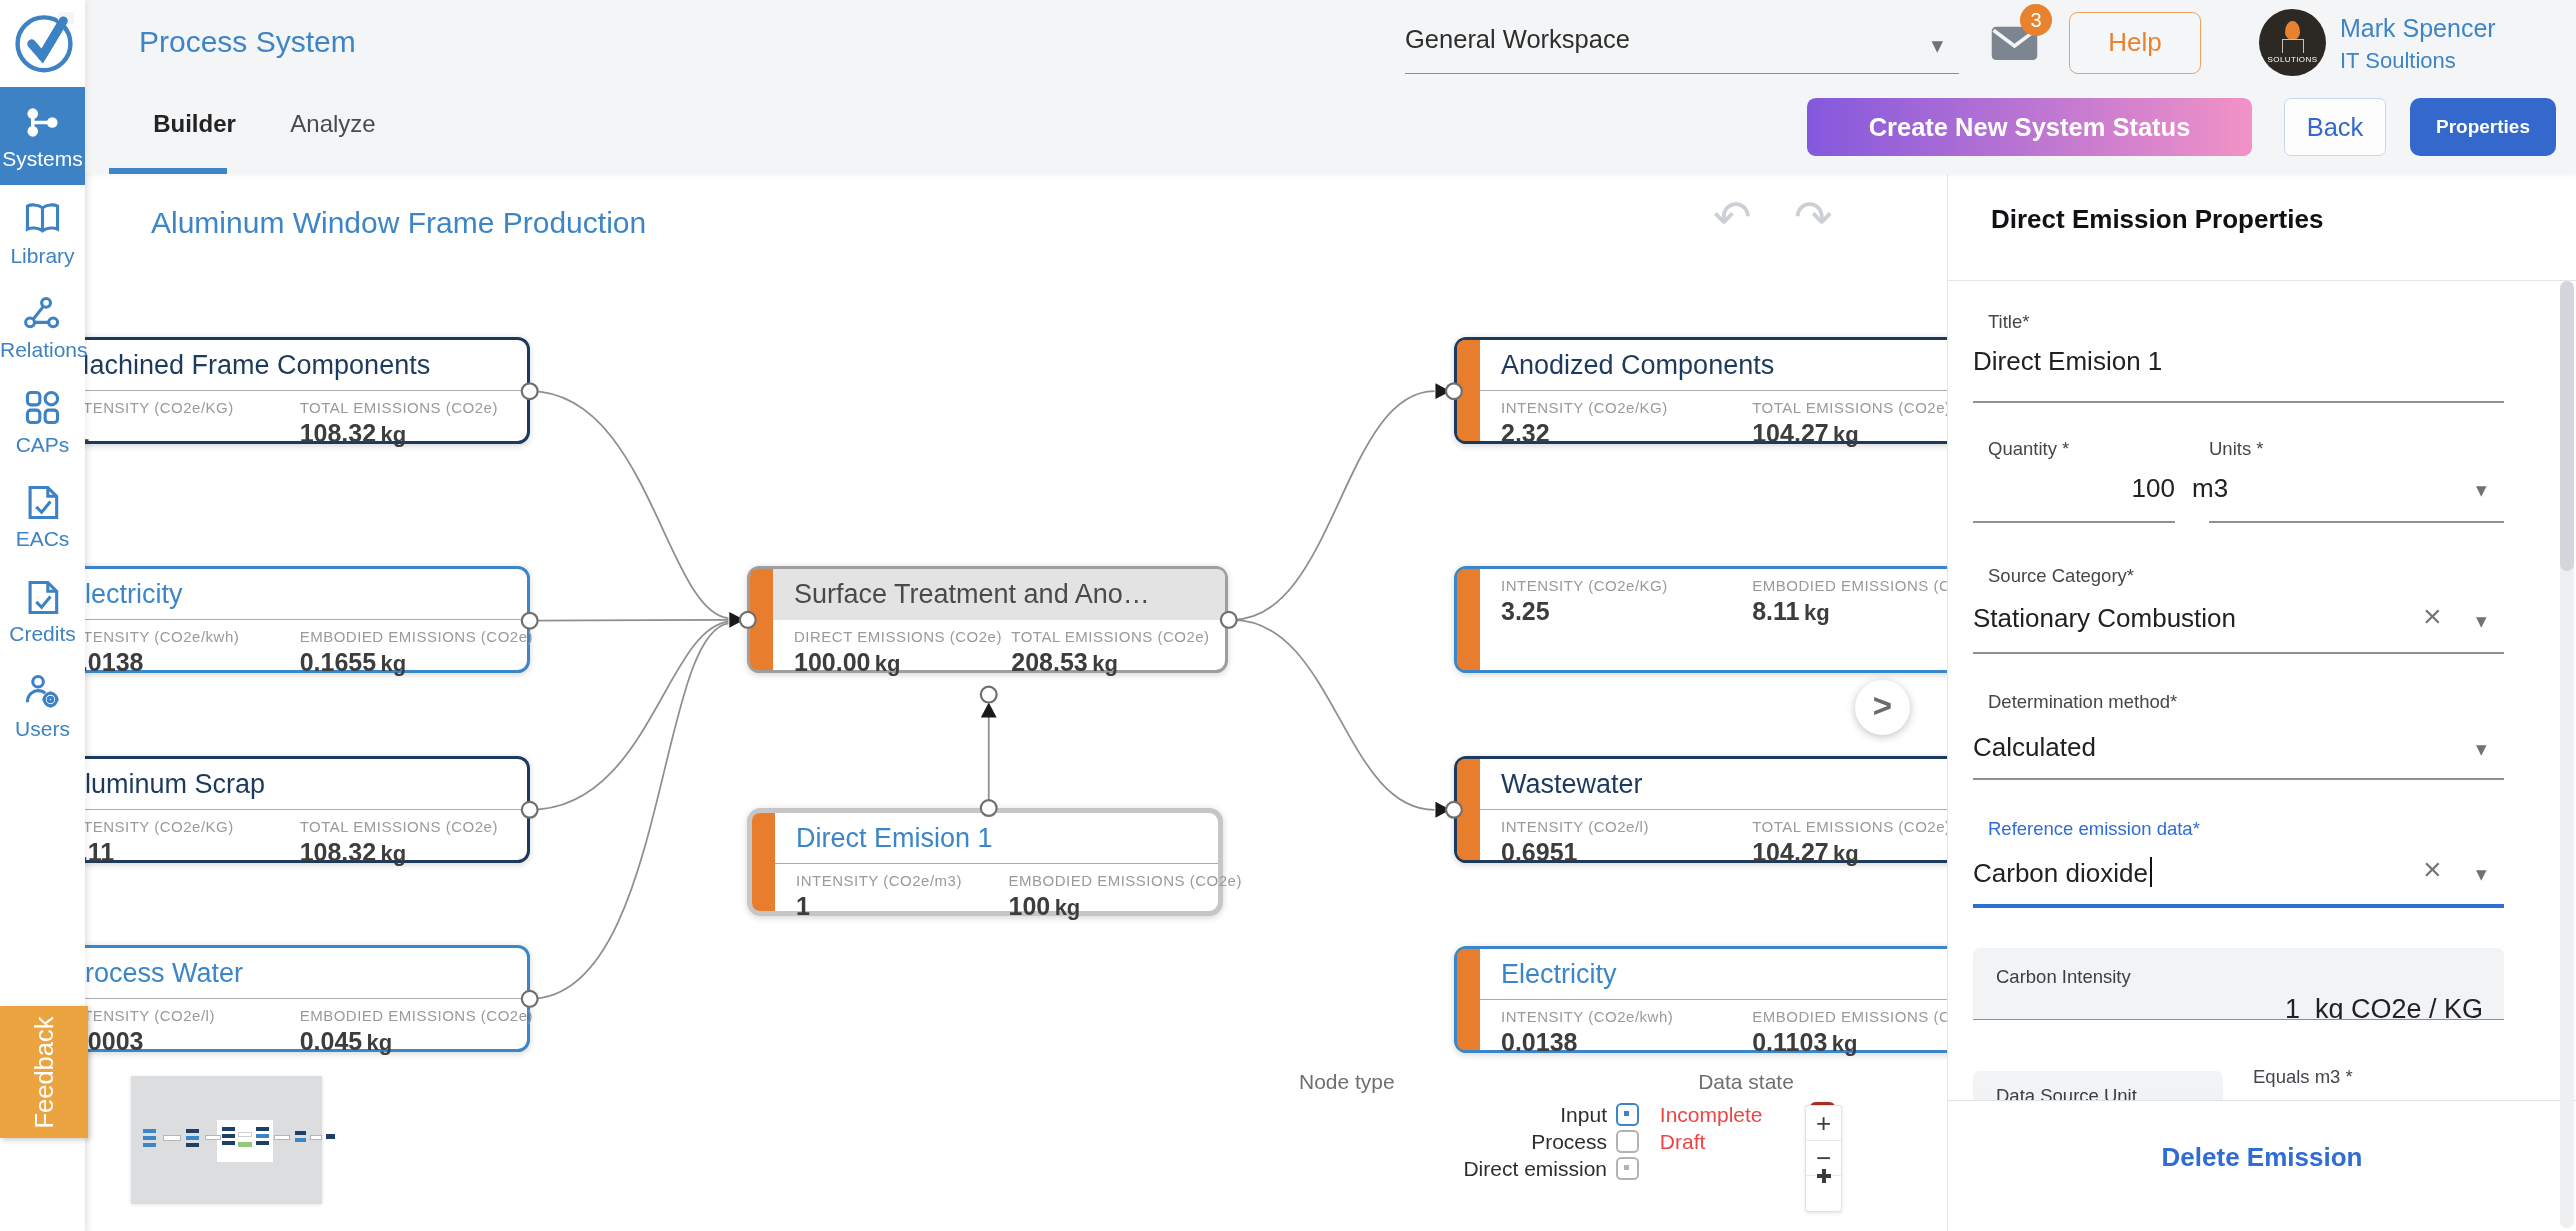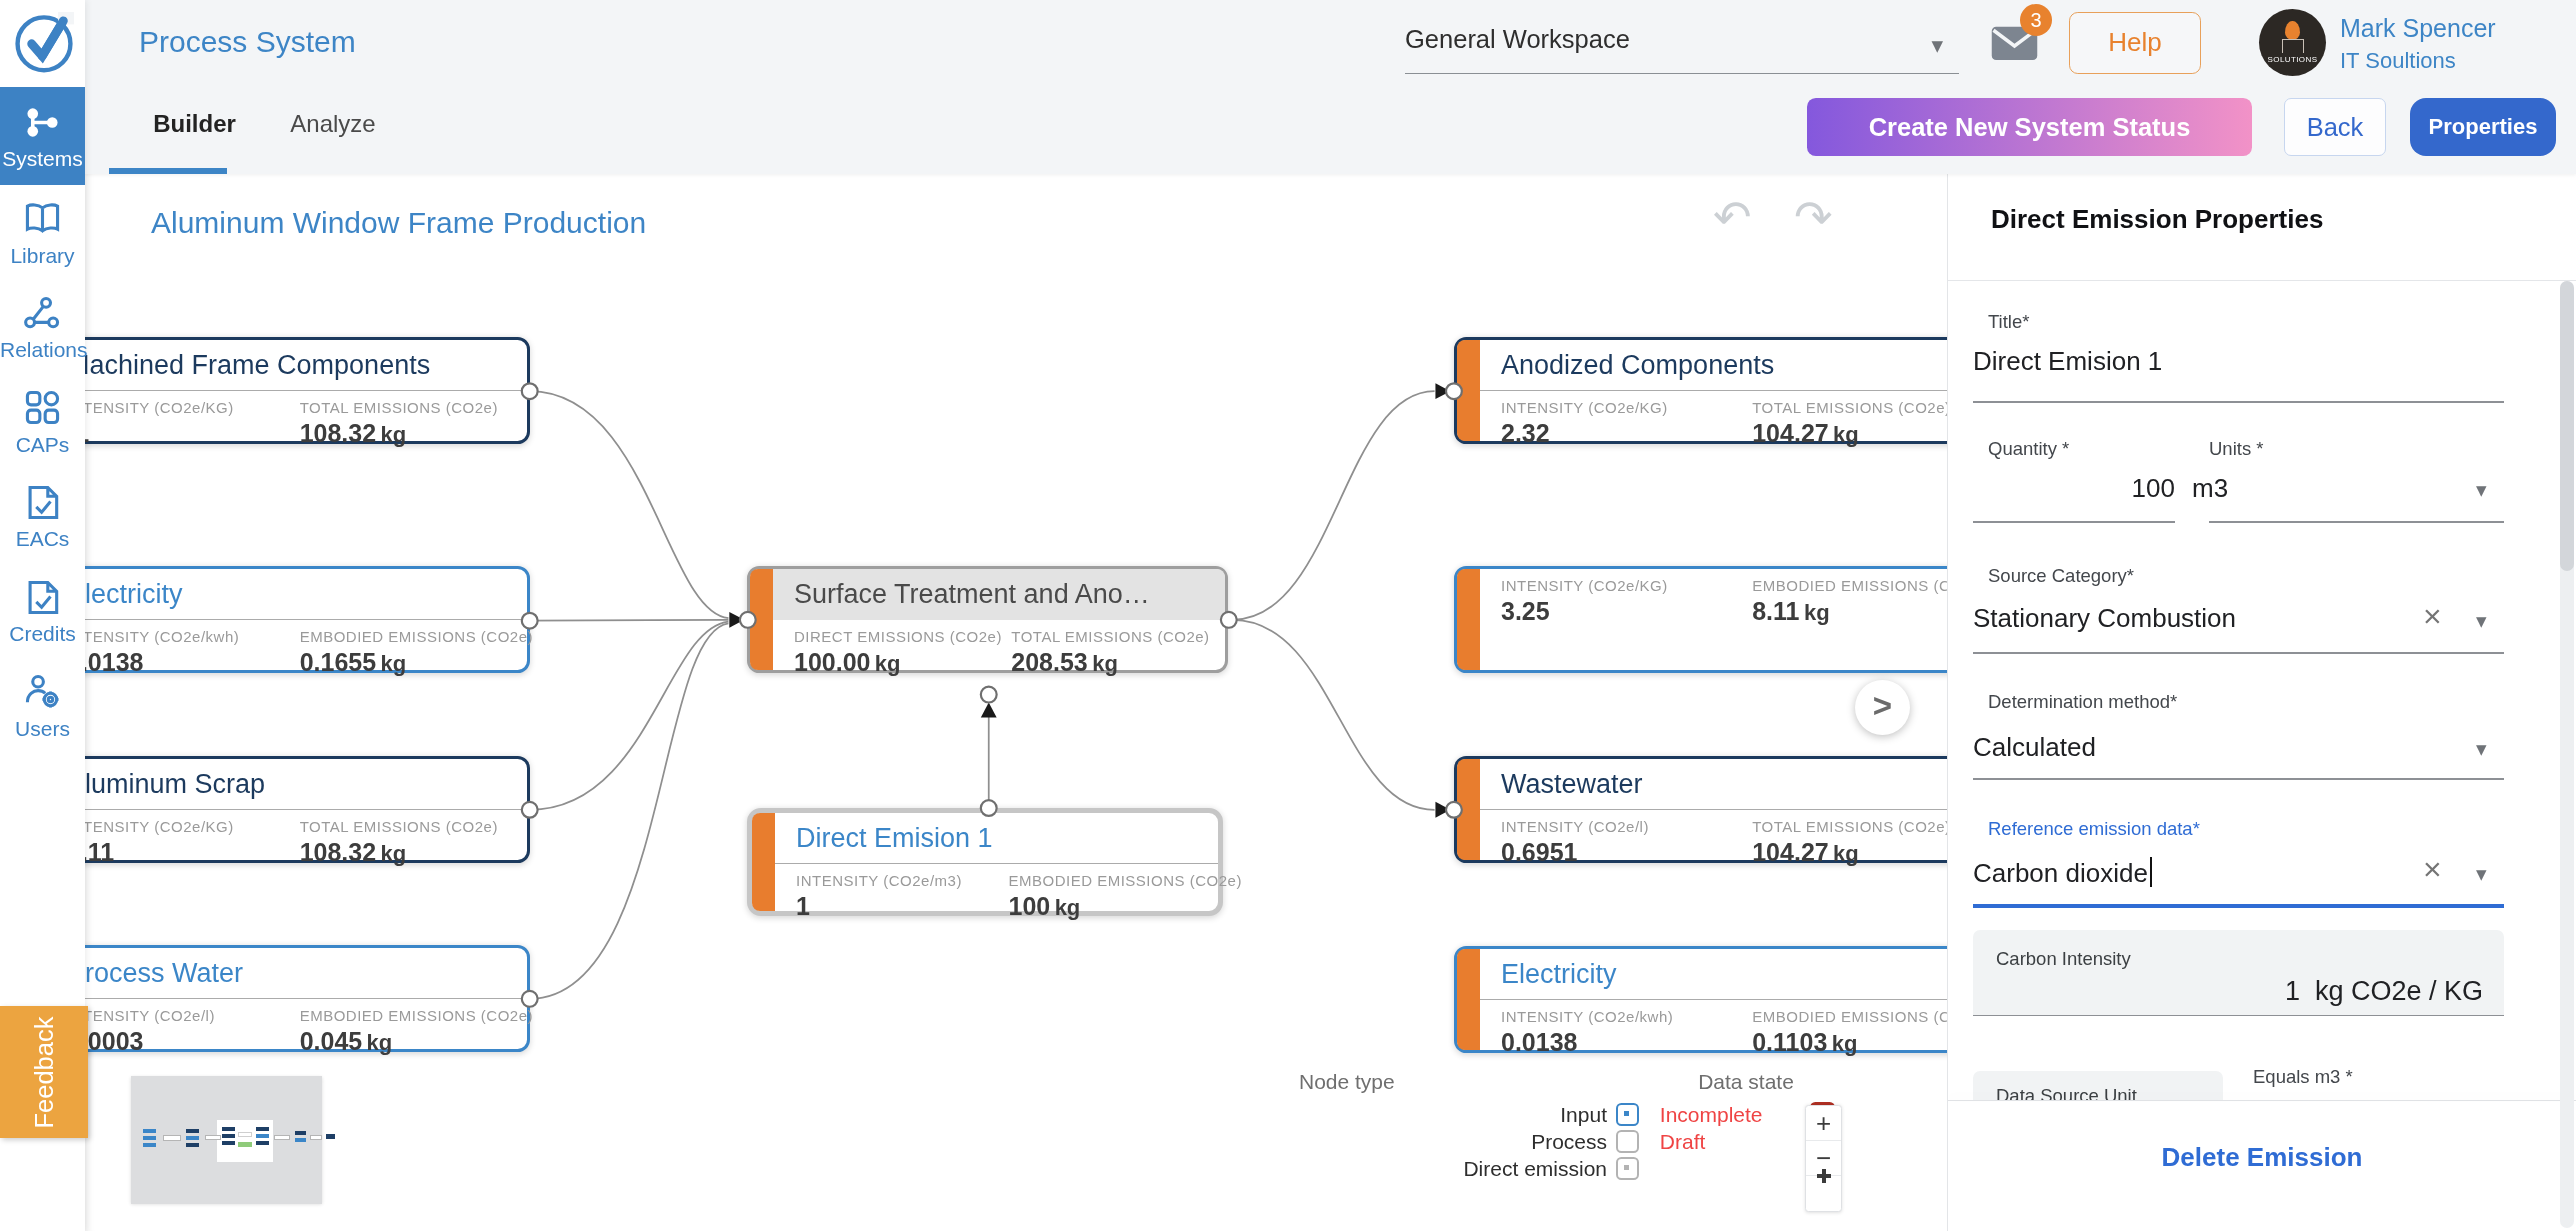--- a/index.html
+++ b/index.html
@@ -39,21 +39,21 @@
   .tab.analyze { left:195px; width:106px; text-align:center; }
   .tab-underline { position:absolute; left:24px; top:81px; width:118px; height:6.2px; background:#3d85c6; }
   .grad-btn { position:absolute; left:1722px; top:11.4px; width:445px; height:58px; border-radius:8.8px;
     background:linear-gradient(90deg,#8458dd,#f292c7); color:#fff; font-size:25.5px; font-weight:bold;
     text-align:center; line-height:58px; cursor:pointer; }
   .grad-btn .spark { font-weight:normal; margin-left:12.3px; font-size:28px; }
   .grad-btn .spark-sm { font-size:16px; vertical-align:super; }
   .back-btn { position:absolute; left:2199px; top:11.4px; width:102px; height:58px; background:#fdfdfe;
     border:0.9px solid #c7d6ef; border-radius:7px; color:#3468cc; font-size:25.5px; text-align:center; line-height:56px; cursor:pointer;}
   .props-btn { position:absolute; left:2325px; top:11.4px; width:146px; height:58px; background:#3468cc;
-    border-radius:16px; color:#fff; font-size:22px; font-weight:bold; text-align:center; line-height:58px; cursor:pointer;}
+    border-radius:10px; color:#fff; font-size:19px; font-weight:bold; text-align:center; line-height:58px; cursor:pointer;}
 
   
   .sidebar { position:absolute; left:0; top:0; bottom:0; width:85px; background:#fff; z-index:25;
     box-shadow:1.8px 0 7px rgba(0,0,0,.08); }
   .side-item { width:85px; text-align:center; color:#3d82c4; font-size:21px; padding:14px 0 12.3px; cursor:pointer;}
   .side-item .s-icon { display:block; margin:0 auto 5.3px; width:39px; height:39px; }
   .side-item.active { background:#3d82c4; color:#fff; margin-top:87px; padding:16px 0 14px;}
   .side-item svg { stroke:#3d82c4; }
   .side-item.active svg { stroke:#fff; }
 
@@ -537,21 +537,21 @@
   <div class="f-value" style="left:25px; top:558px;">Calculated</div>
   <div class="f-caret" style="left:528px; top:563px;">▾</div>
   <div class="f-line" style="left:25px; top:604px; width:531px;"></div>
 
   <div class="f-label blue" style="left:40px; top:644px;">Reference emission data*</div>
   <div class="f-value" style="left:25px; top:683px;"><span>Carbon dioxide</span><span class="cursor-bar"></span></div>
   <div class="f-clear" style="left:475px; top:677px;">×</div>
   <div class="f-caret" style="left:528px; top:688px;">▾</div>
   <div class="f-line blue" style="left:25px; top:730px; width:531px;"></div>
 
-  <div class="filled-box" style="left:25px; top:756px; width:531px; height:86px;">
+  <div class="filled-box" style="left:25px; top:774px; width:531px; height:72px;">
     <div class="fb-label">Carbon Intensity</div>
     <div class="fb-value"><span>1</span>&nbsp;&nbsp;<span>kg CO2e / KG</span></div>
   </div>
 
   <div class="filled-box" style="left:25px; top:897px; width:250px; height:29px; border-bottom:none;">
     <div class="fb-label" style="top:14px;">Data Source Unit</div>
   </div>
   <div class="f-label" style="left:305px; top:892px;">Equals m3 *</div>
 
   <div class="panel-footer-div"></div>

